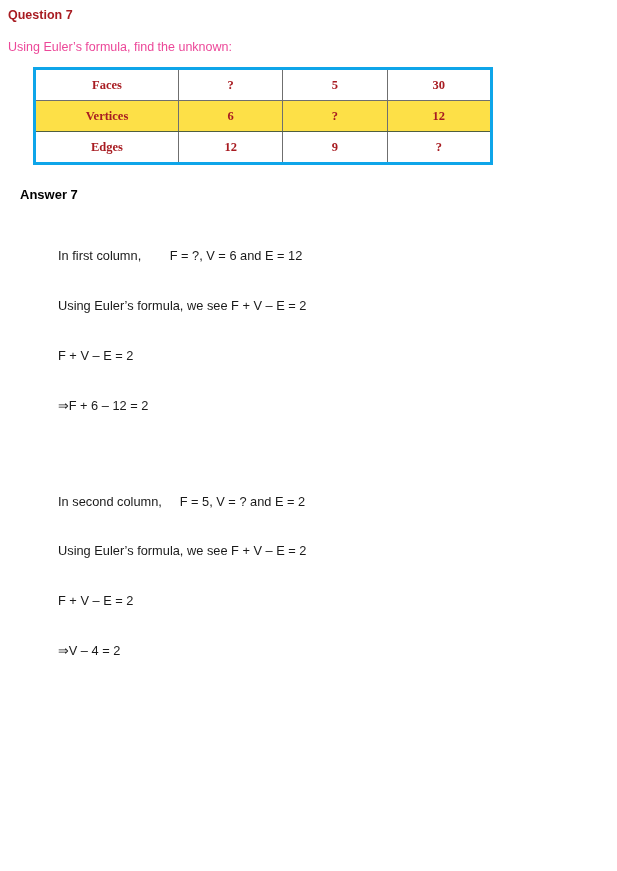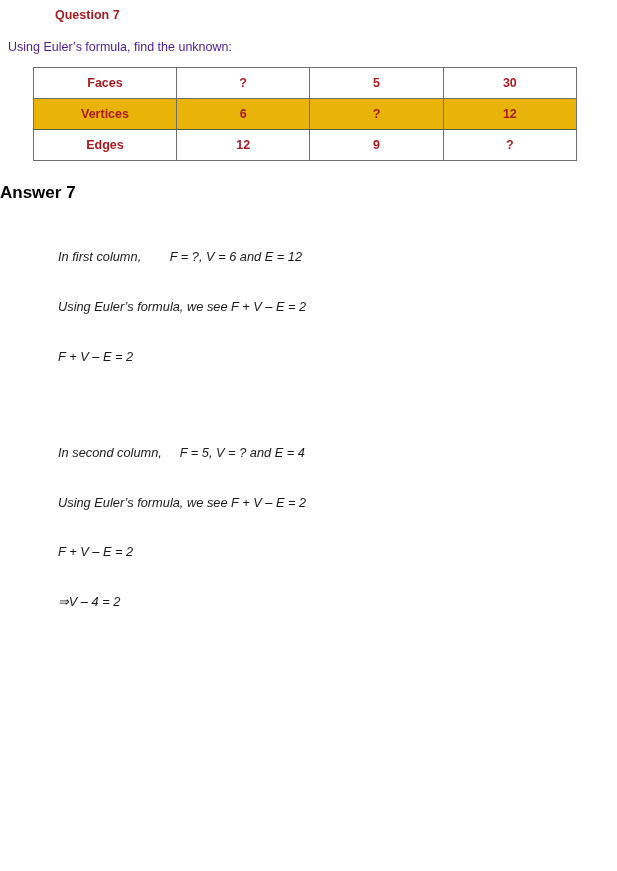--- a/index.html
+++ b/index.html
@@ -21,73 +21,72 @@
     width: 617px;
     height: 871px;
     padding: 0;
   }
 
   .q-heading {
     font-size: 12.5px;
     font-weight: bold;
     color: #a81c22;
     padding-left: 8px;
-    margin-left: 47px;
   }
 
   .q-text {
     font-size: 12.5px;
-    color: #4c1d95;
+    color: #ec4899;
     padding-left: 8px;
   }
 
   .a-heading {
-    font-size: 17px;
+    font-size: 13px;
     font-weight: bold;
     color: #000000;
-    padding-left: 0;
+    padding-left: 20px;
   }
 
   
   .euler-table-wrap {
     padding-left: 33px;
     padding-right: 10px;
   }
   table.euler {
     border-collapse: collapse;
-    width: 544px;
+    width: 460px;
     table-layout: fixed;
-    border: 1px solid #0ea5e9;
+    border: 3px solid #0ea5e9;
+    font-family: Liberation Serif, serif;
   }
   table.euler td {
     border: 1px solid #6f6f6f;
     height: 26px;
     text-align: center;
     vertical-align: middle;
     font-size: 12.5px;
     font-weight: bold;
     color: #a81c22;
     padding: 2px 0;
   }
   table.euler td.label {
     width: 142px;
   }
   table.euler tr.alt td {
-    background: #eab308;
+    background: #fde047;
     border-top: 1px solid #4f5f40;
     border-bottom: 1px solid #4f5f40;
   }
 
   
   .ans-block {
     font-size: 12.8px;
     color: #1a1a1a;
     line-height: 16.6px;
     white-space: pre;
-    font-style: italic;
   }
   .ans-indent {
     padding-left: 58px;
   }
   .spacer-sm { height: 8px; }
   .spacer-md { height: 13px; }
   .spacer-lg { height: 18px; }
   .spacer-xl { height: 22px; }
 
   .line { display: block; }
@@ -135,26 +134,27 @@
   <div class="spacer-xl"></div>
 
   <div class="a-heading">Answer 7</div>
 
   <div class="spacer-md"></div>
 
   <div class="ans-block ans-indent">
     <span class="line">In first column,        F = ?, V = 6 and E = 12</span>
     <span class="line">Using Euler’s formula, we see F + V – E = 2</span>
     <span class="line">F + V – E = 2</span>
+    <span class="line">⇒F + 6 – 12 = 2</span>
   </div>
 
   <div class="spacer-md"></div>
 
   <div class="ans-block ans-indent">
-    <span class="line">In second column,     F = 5, V = ? and E = 4</span>
+    <span class="line">In second column,     F = 5, V = ? and E = 2</span>
     <span class="line">Using Euler’s formula, we see F + V – E = 2</span>
     <span class="line">F + V – E = 2</span>
     <span class="line">⇒V – 4 = 2</span>
     
     
   </div>
 
 </div>
 
 </body></html>

